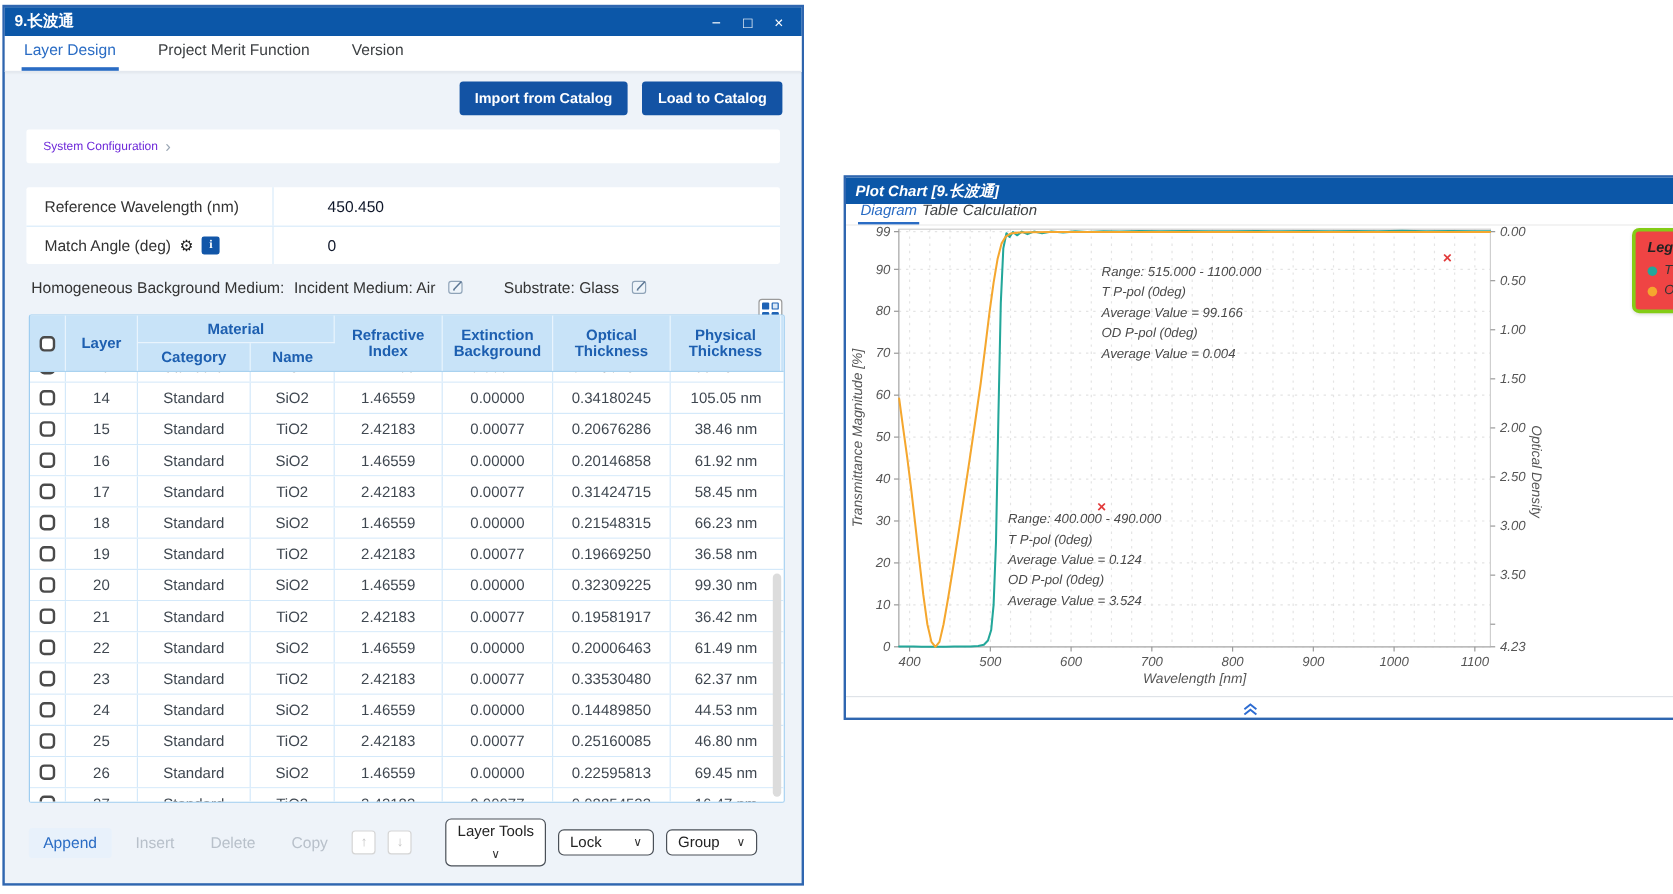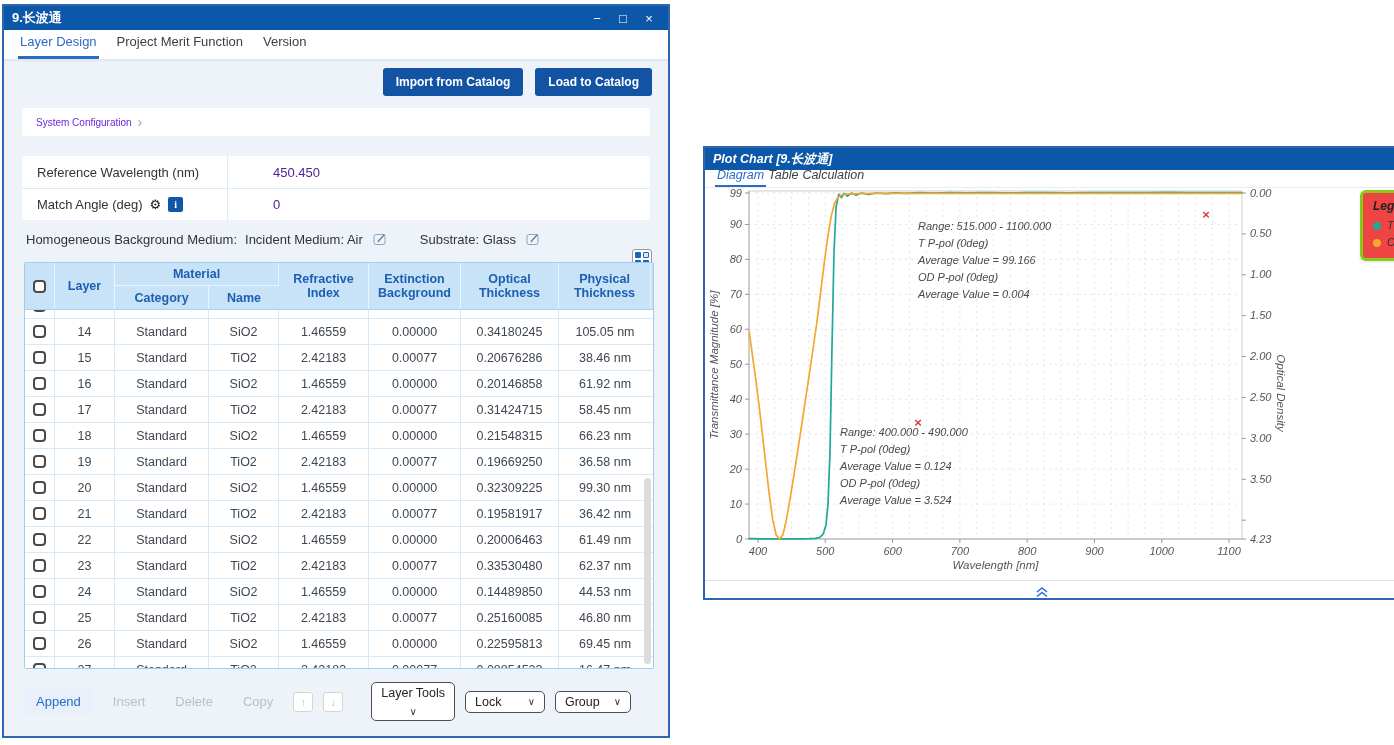--- a/index.html
+++ b/index.html
@@ -9,40 +9,40 @@
   .window { position:absolute; background:#eef3f9; border:2px solid #2f66b0; }
   .titlebar { height:24px; background:#0c57a8; color:#fff; display:flex; align-items:center;
               padding:0 8px; }
   .titlebar .title { font-size:13px; font-weight:bold; flex:1; }
   .win-controls { display:flex; gap:4px; }
   .win-btn { width:22px; height:18px; display:flex; align-items:center; justify-content:center;
              color:#fff; font-size:13px; cursor:default; }
 
   
   #left-win { left:2px; top:4px; width:668px; height:734px; }
-  .tabbar { background:#fff; display:flex; gap:16px; padding:0 14px; height:30px;
+  .tabbar { background:#fff; display:flex; gap:31px; padding:0 14px; height:30px;
             align-items:flex-end; border-bottom:1px solid #e3e8ef; box-shadow:0 1px 2px rgba(0,0,0,.06); }
   .tab { font-size:13px; color:#3d4043; padding:6px 2px 7px 2px; border-bottom:3px solid transparent; }
   .tab.active { color:#2a6cc4; border-bottom-color:#2a6cc4; font-weight:normal; }
 
   .catalog-row { display:flex; justify-content:flex-end; gap:12px; padding:8px 16px 0 0; }
   .navy-btn { background:#1353a4; color:#fff; font-size:12px; font-weight:bold; border:none;
               border-radius:3px; padding:7px 13px; }
 
   .card { background:#fff; border-radius:2px; margin:0 18px; }
   #sysconf-card { margin-top:12px; height:28px; display:flex; align-items:center; padding:0 14px; gap:6px; }
   #sysconf-card .sc-label { font-size:10px; font-weight:normal; color:#6d28d9; }
   #sysconf-card .sc-chev { color:#9aa6b4; font-size:14px; }
 
   #settings-card { margin-top:20px; }
   .set-row { display:grid; grid-template-columns:206px 1fr; height:32px; align-items:center; }
   .set-row + .set-row { border-top:1px solid #d9ecfb; }
   .set-label { padding-left:15px; font-size:13px; color:#333; display:flex; align-items:center; gap:7px;
                border-right:1px solid #d9ecfb; height:100%; }
-  .set-value { padding-left:45px; font-size:13px; color:#4c1d95; }
+  .set-value { padding-left:45px; font-size:13px; color:#0f172a; }
   .gear { font-size:13px; color:#1a1a1a; }
   .info-ic { width:15px; height:15px; background:#1256a8; border-radius:2px; color:#fff;
              font-size:10px; font-weight:bold; display:flex; align-items:center; justify-content:center;
              font-family:"Liberation Serif", serif; }
 
   .medium-row { display:flex; align-items:center; gap:8px; padding:12px 18px 0 22px; font-size:13px; color:#333; }
   .edit-ic { display:inline-flex; margin-left:2px; }
   .grid-btn-row { display:flex; justify-content:flex-end; padding:2px 16px 2px 0; }
   .grid-btn { width:20px; height:20px; border:1px solid #9a9a9a; border-radius:3px; background:#fff;
               display:grid; grid-template-columns:6px 6px; grid-template-rows:6px 6px; gap:2px;

